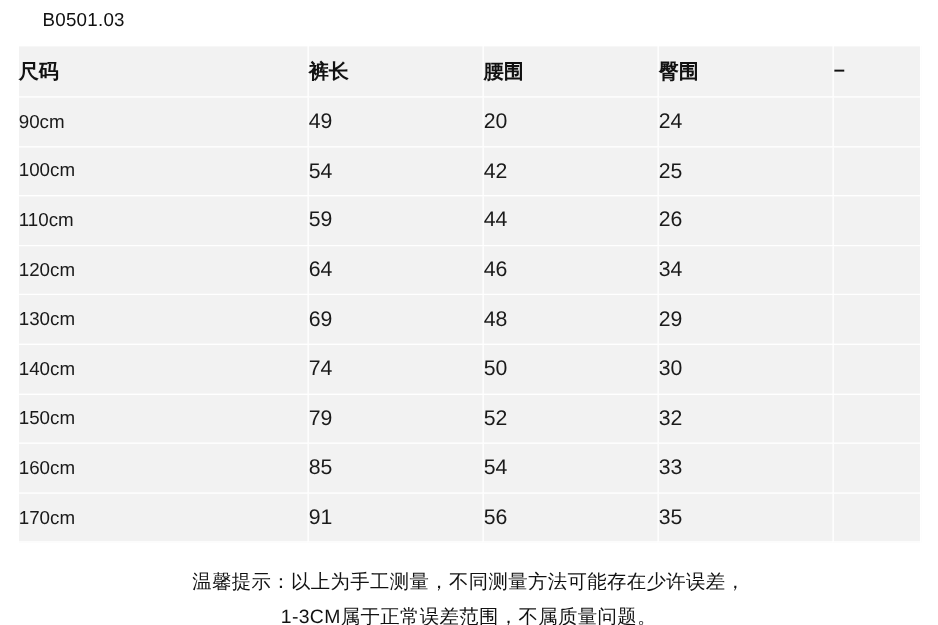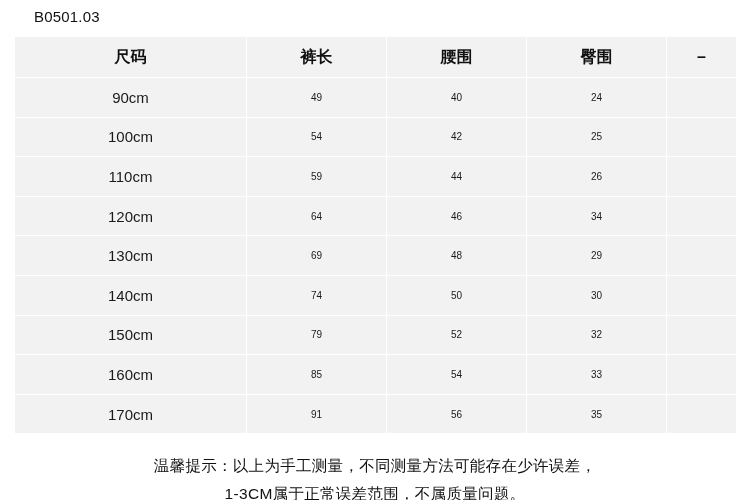--- a/index.html
+++ b/index.html
@@ -33,36 +33,36 @@
     position: absolute;
     left: 14px;
     top: 36px;
     width: 722px;
     border-collapse: collapse;
     table-layout: fixed;
   }
   .size-table td, .size-table th {
     border: 1px solid #ffffff;
     background: #f2f2f2;
-    text-align: center;
+    text-align: left;
     vertical-align: middle;
     font-weight: normal;
     font-size: 15px;
     color: #1a1a1a;
     padding: 0;
   }
   .size-table thead th {
     height: 40px;
     font-size: 16px;
     font-weight: bold;
     color: #111111;
   }
   .size-table tbody td {
     height: 38.6px;
-    font-size: 10px;
+    font-size: 17px;
   }
   .col-size { width: 232px; }
   .col-num  { width: 140px; }
   .col-last { width: 70px; }
   .size-table tbody td.cell-size {
     font-weight: normal;
     font-size: 15px;
   }
   .size-table td.cell-blank {
     background: #f2f2f2;
@@ -102,21 +102,21 @@
         <th>裤长</th>
         <th>腰围</th>
         <th>臀围</th>
         <th>–</th>
       </tr>
     </thead>
     <tbody>
       <tr>
         <td class="cell-size">90cm</td>
         <td>49</td>
-        <td>40</td>
+        <td>20</td>
         <td>24</td>
         <td class="cell-blank"></td>
       </tr>
       <tr>
         <td class="cell-size">100cm</td>
         <td>54</td>
         <td>42</td>
         <td>25</td>
         <td class="cell-blank"></td>
       </tr>

